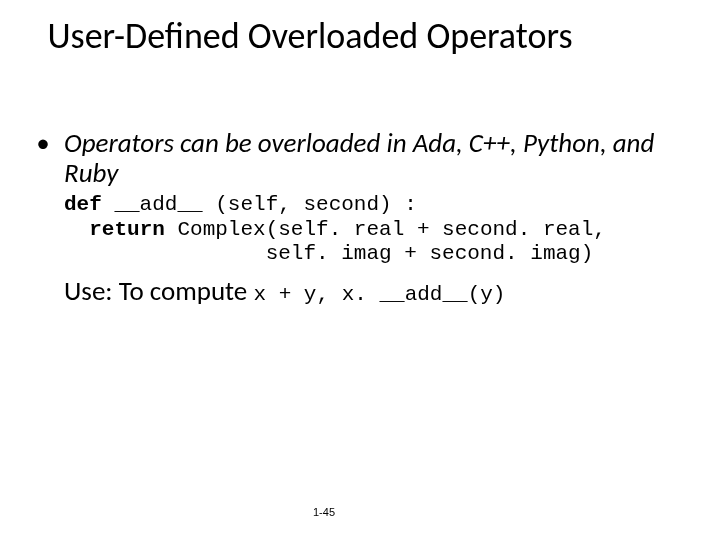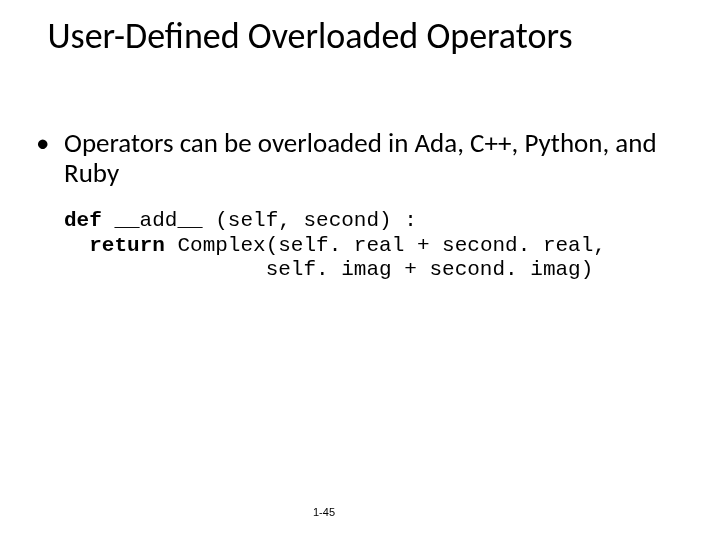--- a/index.html
+++ b/index.html
@@ -32,34 +32,35 @@
     top: 128px;
     left: 36px;
     width: 648px;
     font-size: 27px;
     line-height: 1.1;
   }
   .b1 {
     position: relative;
     padding-left: 28px;
     margin-bottom: 2px;
+    font-style: italic;
   }
   .b1::before {
     content: "•";
     position: absolute;
     left: 0;
     top: 0;
     font-size: 27px;
   }
   .code {
     font-family: "Courier New", Courier, monospace;
     font-size: 21px;
     white-space: pre;
     line-height: 1.15;
-    margin-top: 22px;
+    margin-top: 6px;
     margin-left: 28px;
   }
   .code .kw { font-weight: bold; }
   .useline {
     margin-top: 10px;
     margin-left: 28px;
     font-size: 27px;
   }
   .useline .mono {
     font-family: "Courier New", Courier, monospace;
@@ -86,18 +87,21 @@
 
     <div class="b1">
       <span>Operators can be overloaded in Ada, C++, Python, and Ruby</span>
     </div>
 
 
     <div class="code"><span class="kw">def</span><span> __add__ (self, second) :</span>
   <span class="kw">return</span><span> Complex(self. real + second. real,</span>
 <span>                self. imag + second. imag)</span></div>
 
+    <div class="useline">
+      <span>Use: To compute </span><span class="mono">x + y, x. __add__(y)</span>
+    </div>
 
   </div>
 
   <div class="footer">1-45</div>
 
 </div>
 
 </body></html>

